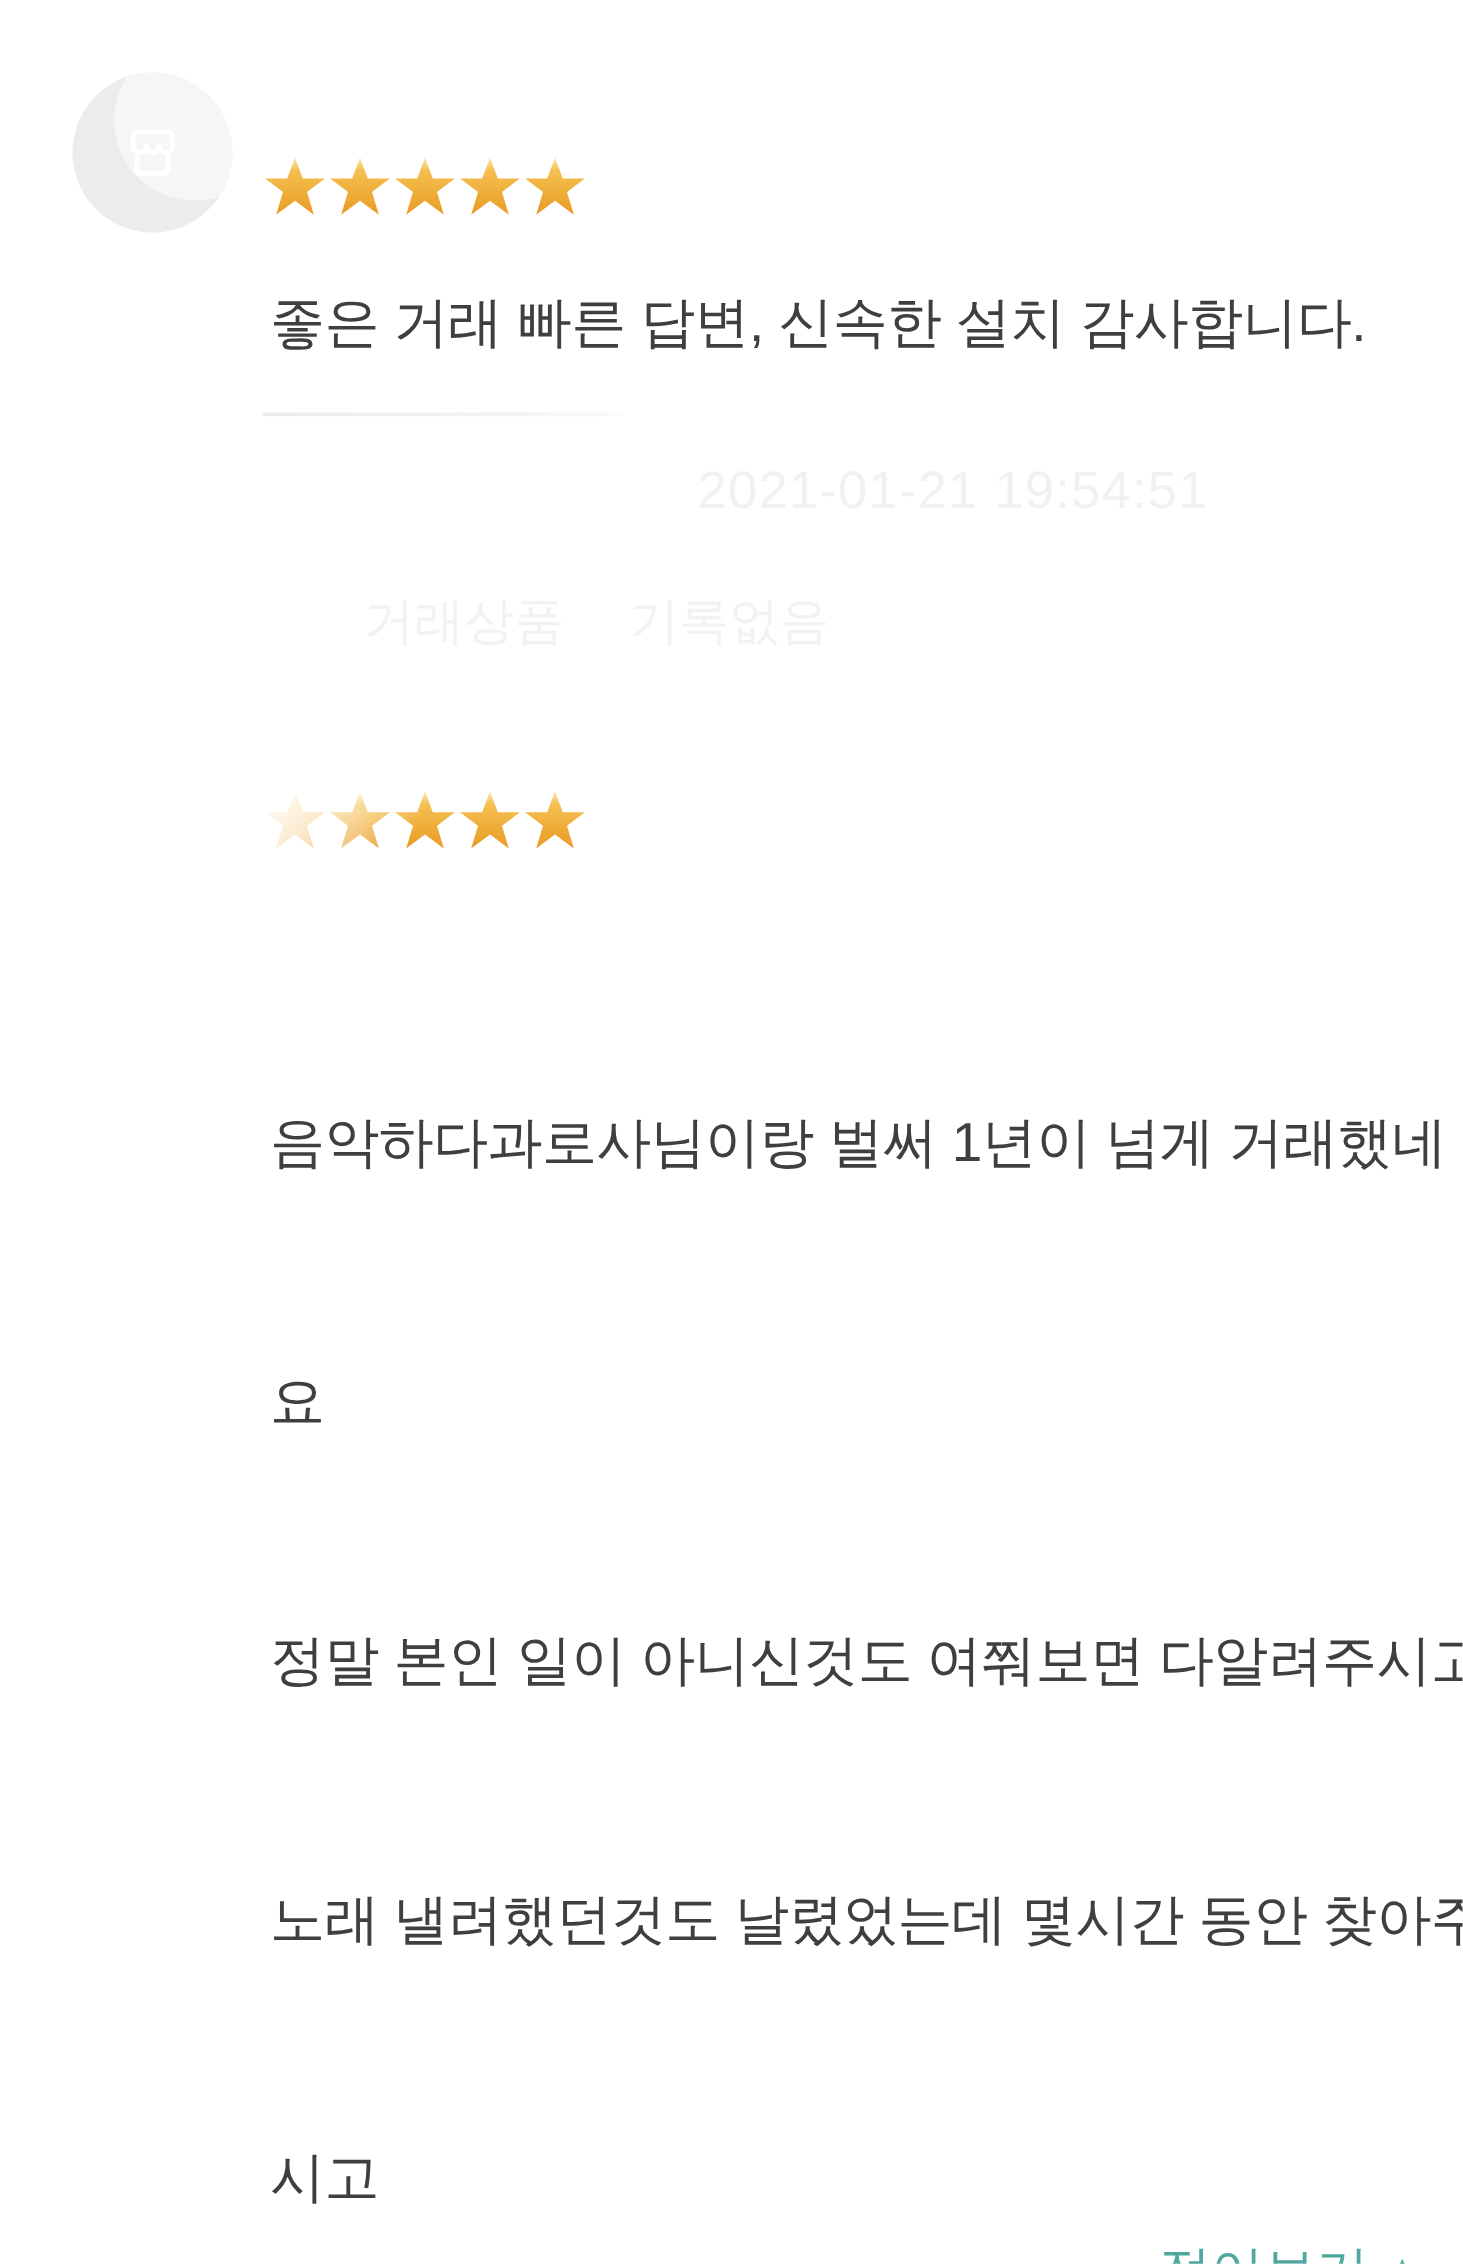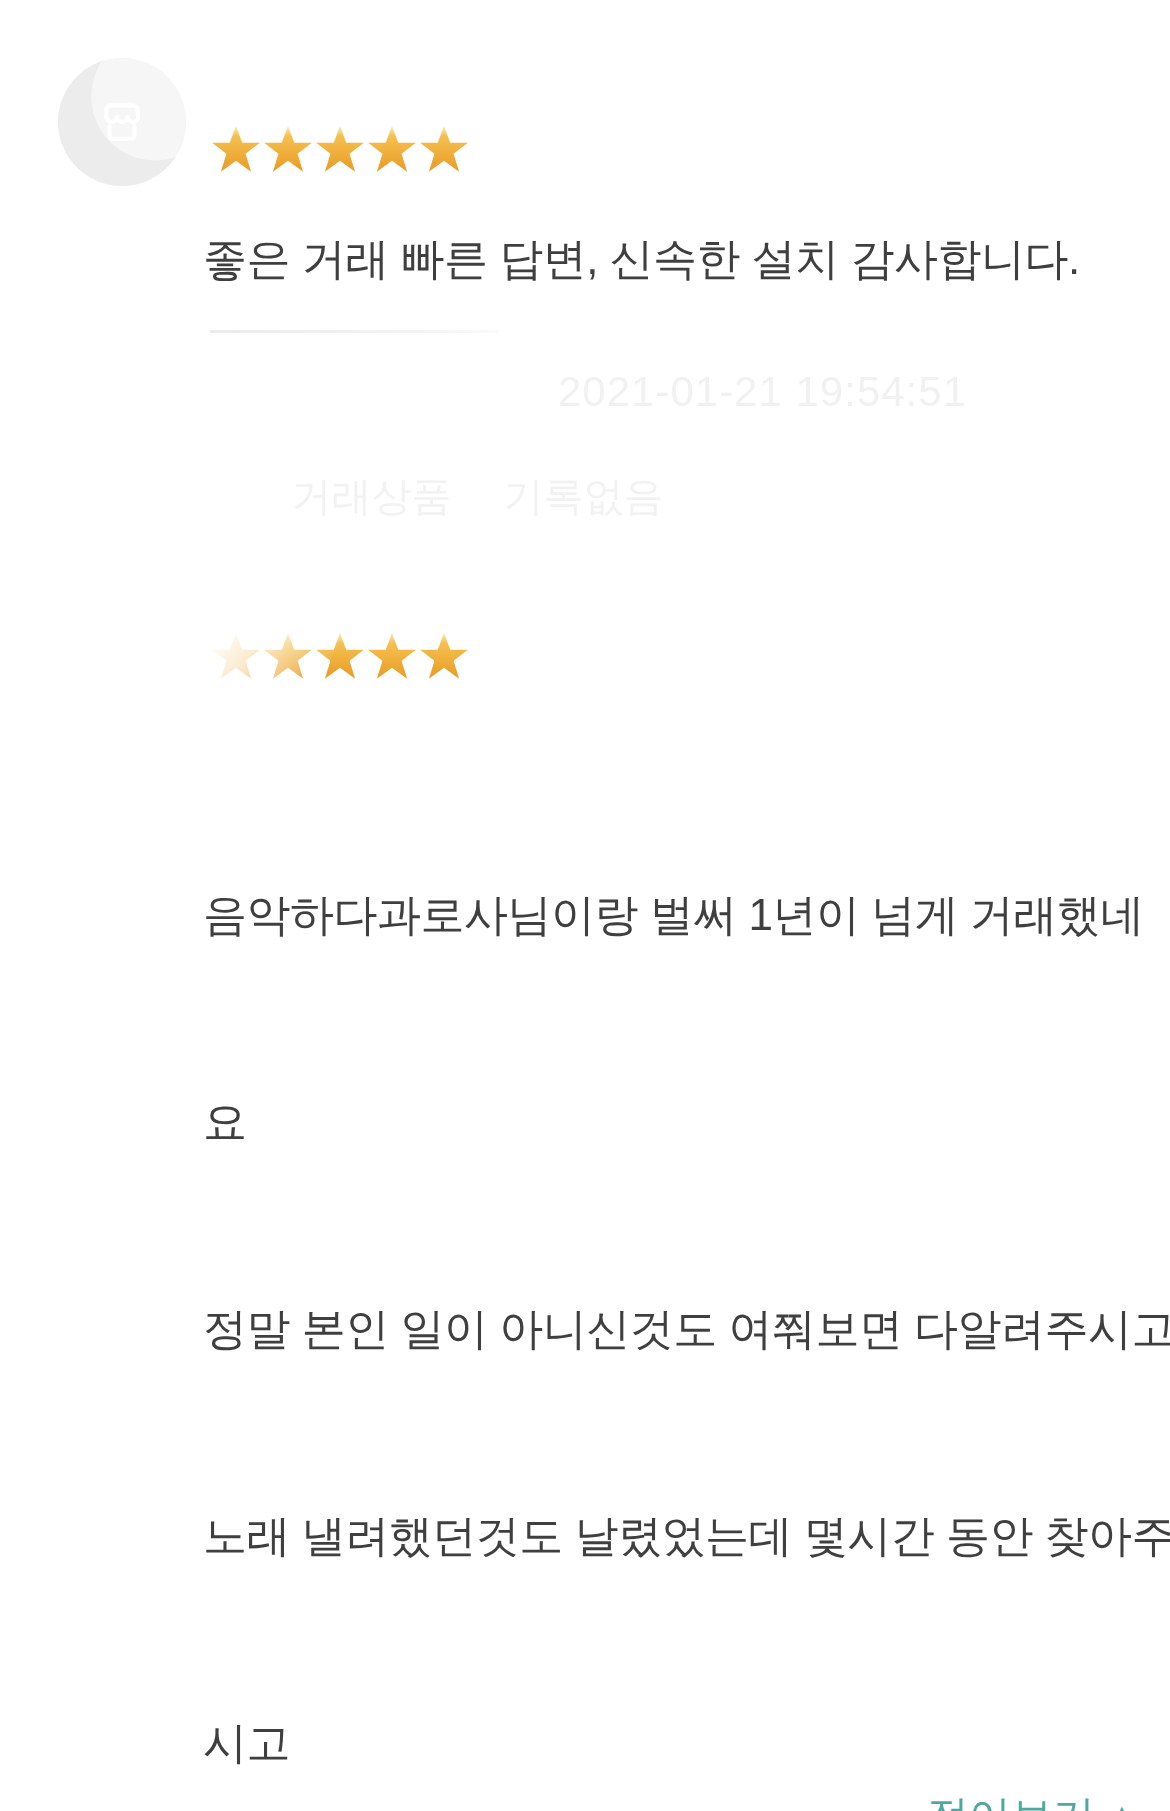--- a/index.html
+++ b/index.html
@@ -34,21 +34,21 @@
   .stars-1 { top:124px; }
   .stars-2 { top:631px; }
   .star-fade {
     position:absolute; left:-14px; top:-10px;
     width:240px; height:60px; pointer-events:none;
     background:linear-gradient(118deg, rgba(255,255,255,.97) 8%, rgba(255,255,255,.75) 26%, rgba(255,255,255,0) 58%);
   }
 
   
   .review-text {
-    position:absolute; left:203px;
+    position:absolute; left:216px;
     font-size:44px; line-height:69px;
     letter-spacing:-0.5px; color:#3f3f3f;
     white-space:pre;
   }
   .review1-text { top:224px; }
   .review2-text { top:742px; }
   .review-line { white-space:pre; }
 
   
   .faint-divider {

